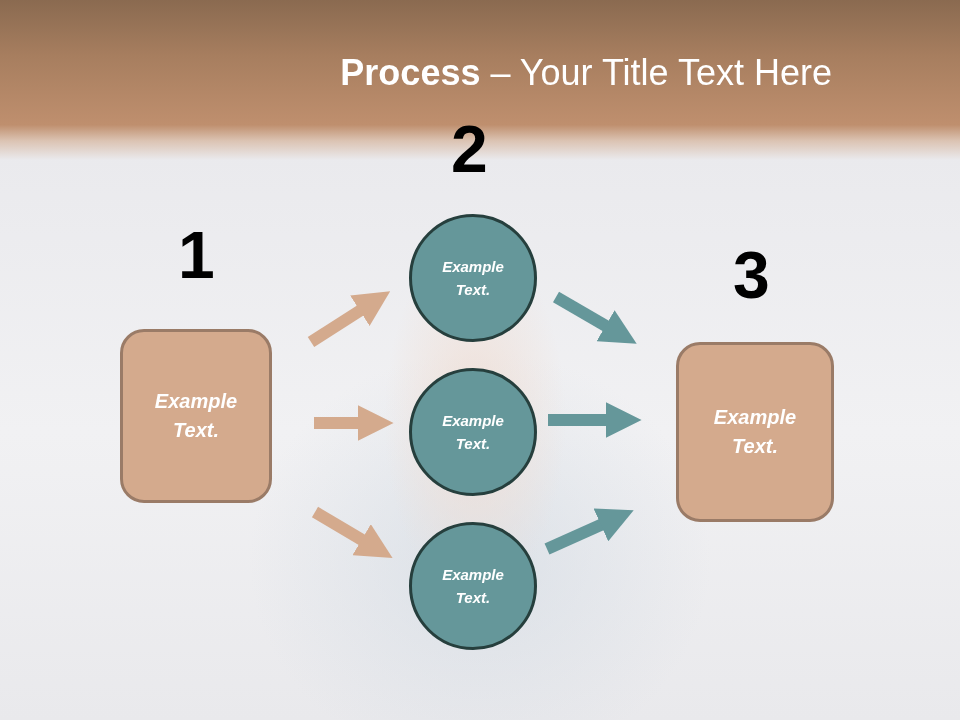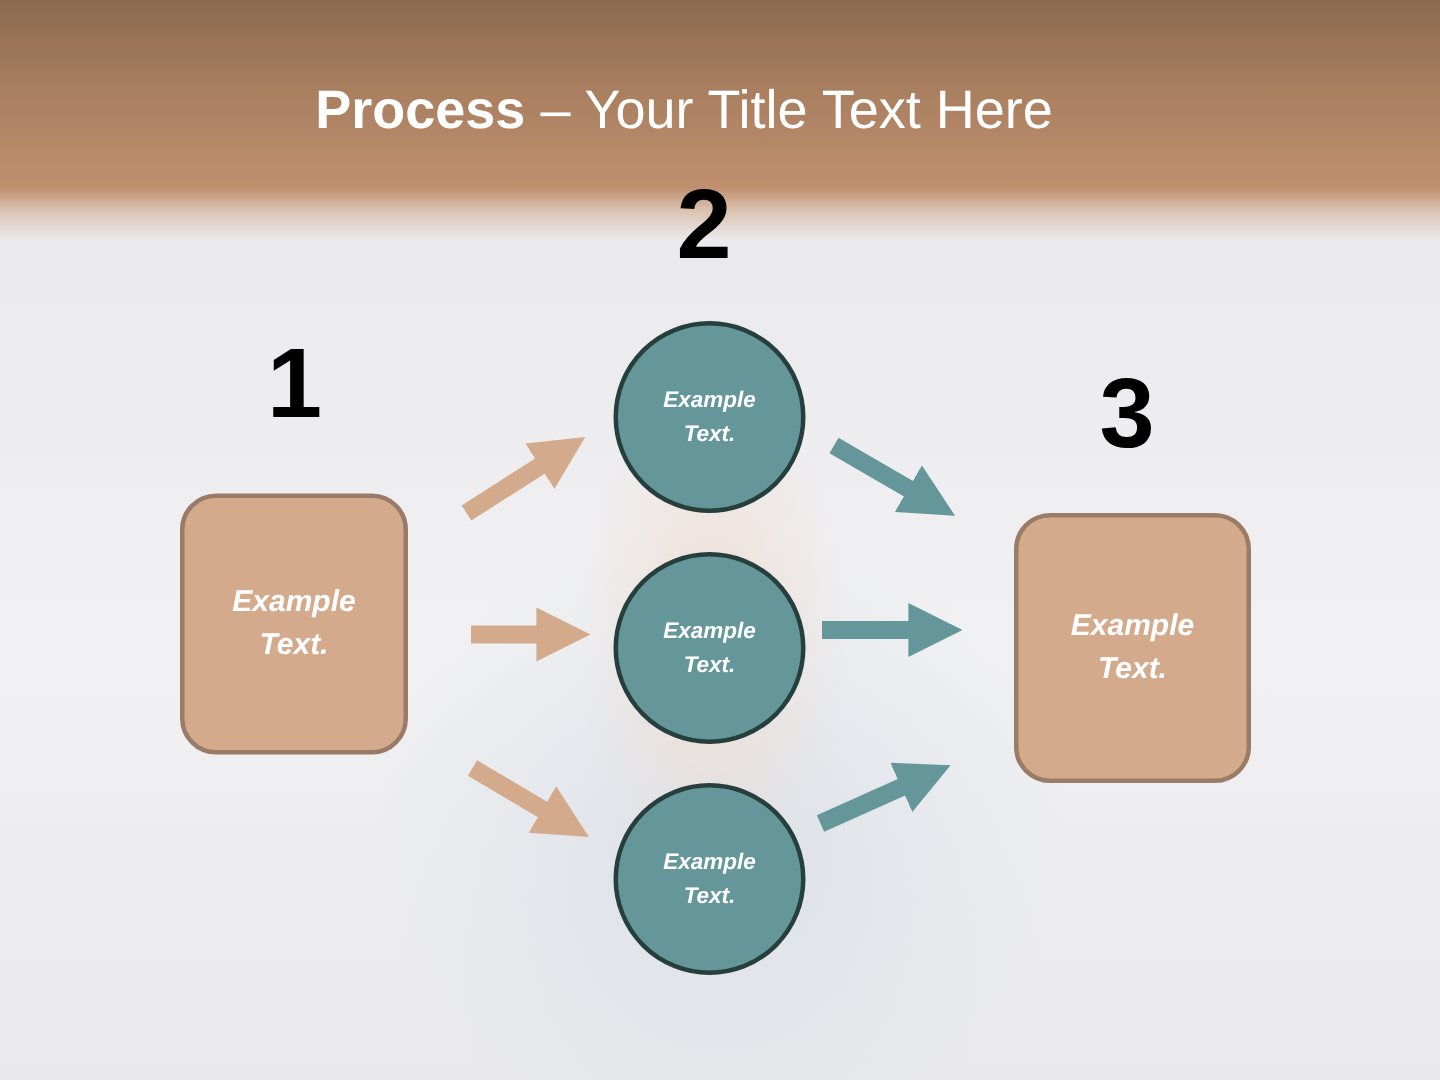--- a/index.html
+++ b/index.html
@@ -5,22 +5,22 @@
   html, body { margin:0; padding:0; }
   body { width:960px; height:720px; position:relative; overflow:hidden;
          font-family:"Liberation Sans", sans-serif; background:#eeeef0; }
   .bg { position:absolute; inset:0;
         background:
           radial-gradient(ellipse 130px 260px at 475px 420px, rgba(240,222,212,0.9), rgba(240,222,212,0) 70%),
           radial-gradient(ellipse 330px 300px at 480px 560px, rgba(205,215,225,0.55), rgba(205,215,225,0) 70%),
           linear-gradient(#e6e6ea 0%, #f1f1f3 60%, #e9e9ec 100%); }
   .header { position:absolute; left:0; top:0; width:960px; height:160px;
             background:linear-gradient(#8a6a50 0%, #a77e5f 35%, #bf8f6e 78%, rgba(210,170,140,0.6) 88%, rgba(238,236,238,0) 100%); }
-  .title { position:absolute; left:0; top:52px; width:832px; text-align:center;
-           font-size:36px; color:#fff;padding-left:40px; }
+  .title { position:absolute; left:0; top:52px; width:832px; text-align:right;
+           font-size:36px; color:#fff; }
   .title b { font-weight:bold; }
   .num { position:absolute; font-size:66px; font-weight:bold; color:#000; line-height:1; }
   .box { position:absolute; width:152px; height:174px; background:#d4aa8d;
          border:3px solid #9a7b67; border-radius:24px; display:flex;
          align-items:center; justify-content:center; text-align:center;
          color:#fff; font-style:italic; font-weight:bold; font-size:20px; line-height:29px; box-sizing:border-box; }
   .circle { position:absolute; width:128px; height:128px; border-radius:50%;
             background:#65979a; border:3px solid #263f3d; box-sizing:border-box;
             display:flex; align-items:center; justify-content:center; text-align:center;
             color:#fff; font-style:italic; font-weight:bold; font-size:15px; line-height:23px; }

